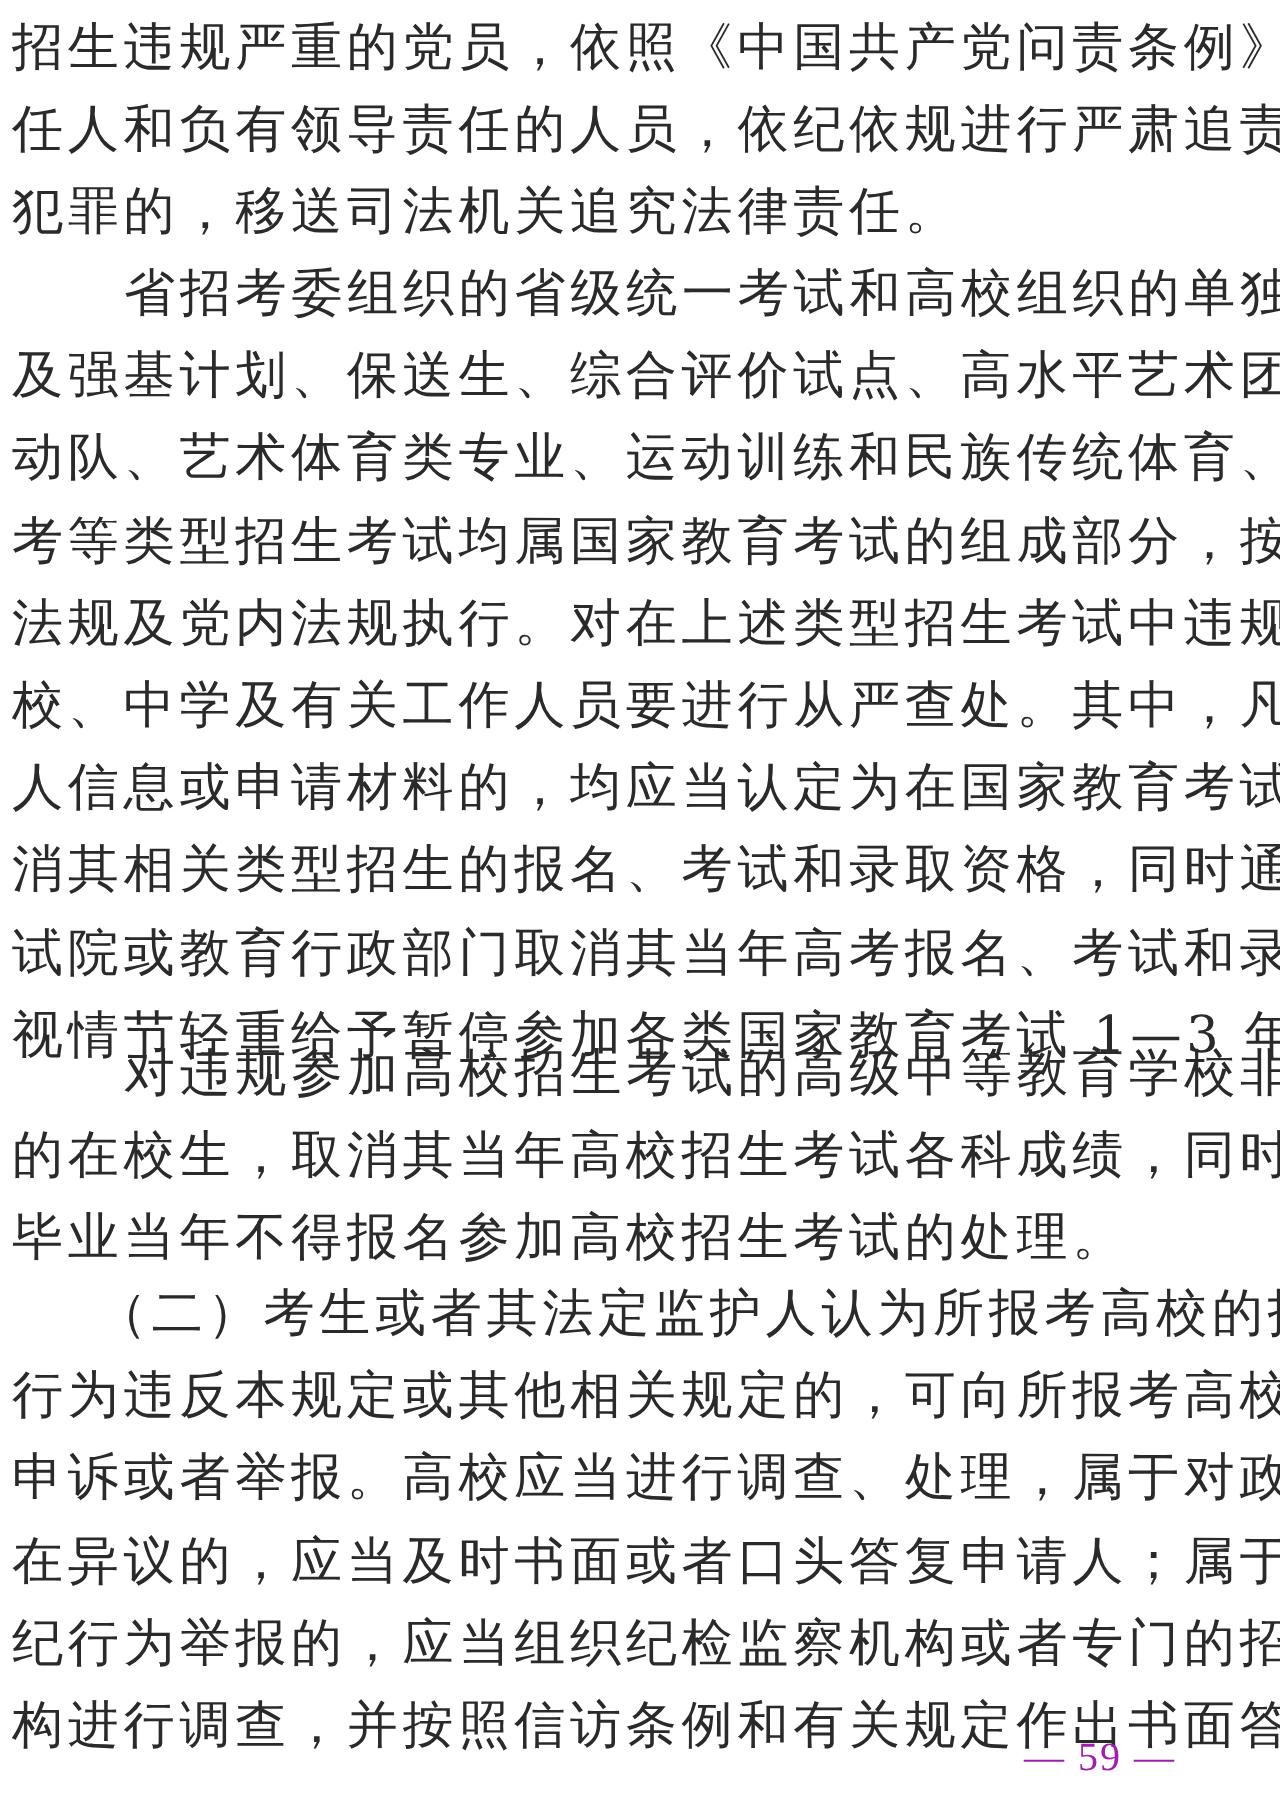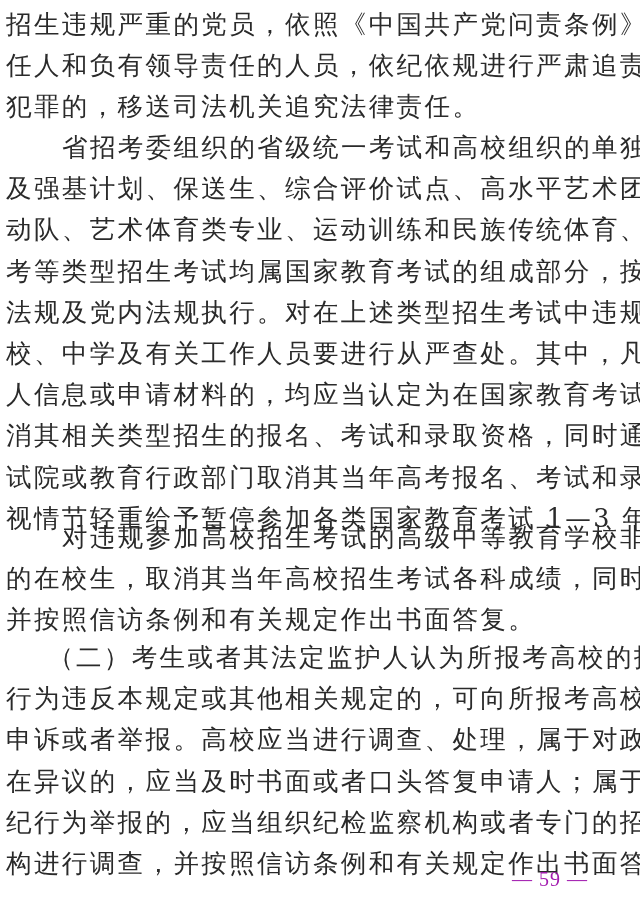--- a/index.html
+++ b/index.html
@@ -70,21 +70,21 @@
     <span class="line">校、中学及有关工作人员要进行从严查处。其中，凡提供虚假个</span>
     <span class="line">人信息或申请材料的，均应当认定为在国家教育考试中作弊，取</span>
     <span class="line">消其相关类型招生的报名、考试和录取资格，同时通报省教育考</span>
     <span class="line">试院或教育行政部门取消其当年高考报名、考试和录取资格，并</span>
     <span class="line last">视情节轻重给予暂停参加各类国家教育考试 1—3 年的处理。</span>
   </div>
 
   <div class="para" style="position:absolute; top:517px; left:0; width:616px;">
     <span class="line" style="padding-left:56px;">对违规参加高校招生考试的高级中等教育学校非应届毕业</span>
     <span class="line">的在校生，取消其当年高校招生考试各科成绩，同时给予其应届</span>
-    <span class="line last">并按照信访条例和有关规定作出书面答复。</span>
+    <span class="line last">毕业当年不得报名参加高校招生考试的处理。</span>
   </div>
 
   <div class="para" style="position:absolute; top:637px; left:0; width:616px;">
     <span class="line" style="padding-left:42px;">（二）考生或者其法定监护人认为所报考高校的招生录取</span>
     <span class="line">行为违反本规定或其他相关规定的，可向所报考高校提出异议、</span>
     <span class="line">申诉或者举报。高校应当进行调查、处理，属于对政策执行存</span>
     <span class="line">在异议的，应当及时书面或者口头答复申请人；属于对违规违</span>
     <span class="line">纪行为举报的，应当组织纪检监察机构或者专门的招生监督机</span>
     <span class="line last">构进行调查，并按照信访条例和有关规定作出书面答复。</span>
   </div>

